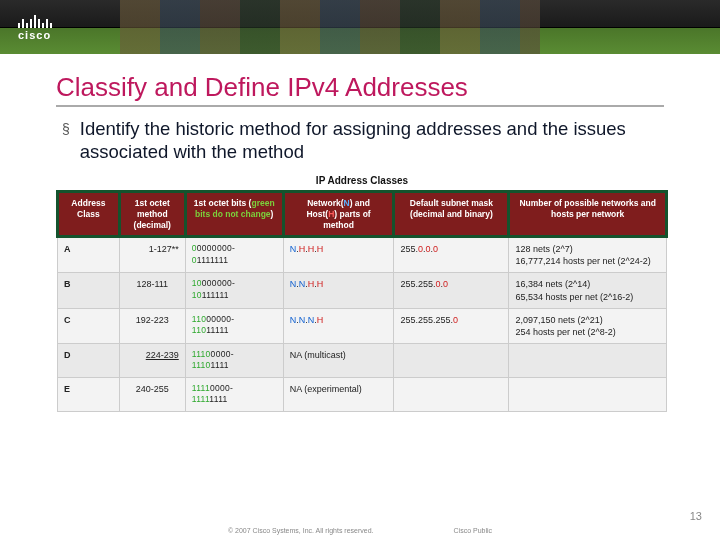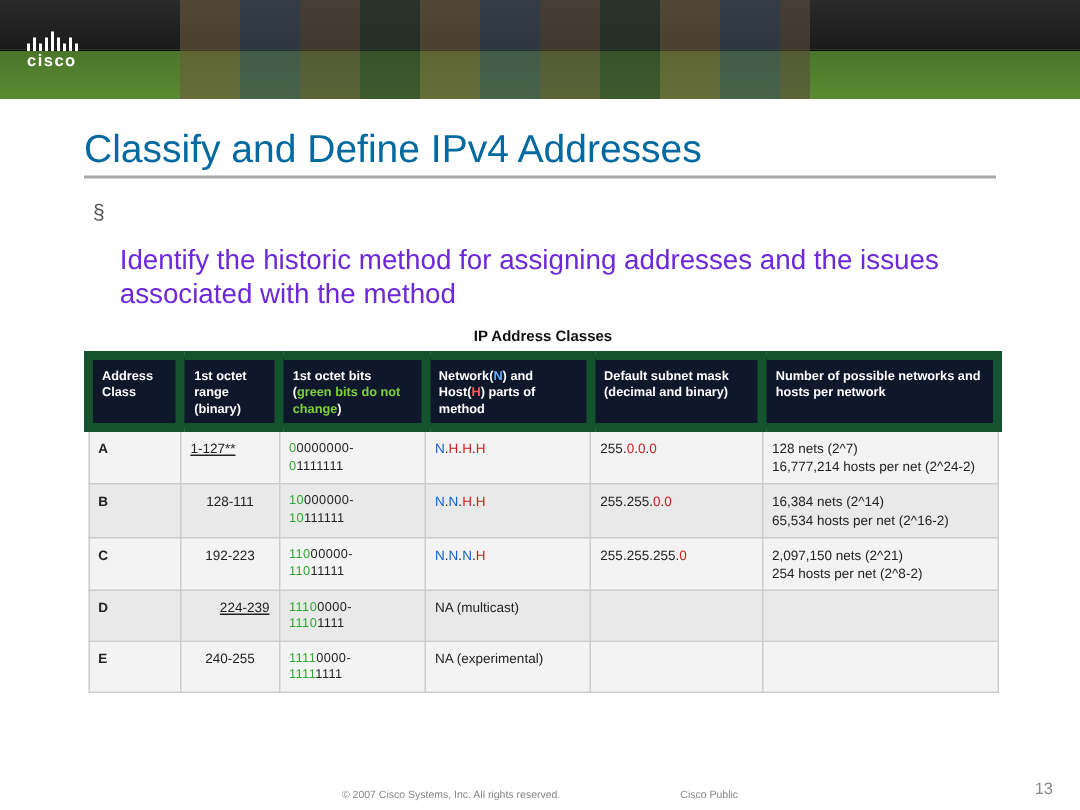--- a/index.html
+++ b/index.html
@@ -1,46 +1,46 @@
 <!DOCTYPE html>
 <html><head>
 <meta charset="utf-8">
 <style>
   * { box-sizing: border-box; margin: 0; padding: 0; }
   body { width: 720px; height: 540px; font-family: Arial, Helvetica, sans-serif; background: #fff; overflow: hidden; position: relative; }
-  .header-band { height: 66px; background: linear-gradient(to bottom, #2a2a2a 0%, #1a1a1a 50%, #4a7529 50%, #5a8c33 100%); position: relative; display: flex; align-items: center; justify-content: space-between; padding: 0 18px; }
+  .header-band { height: 54px; background: linear-gradient(to bottom, #2a2a2a 0%, #1a1a1a 50%, #4a7529 50%, #5a8c33 100%); position: relative; display: flex; align-items: center; justify-content: space-between; padding: 0 18px; }
   .header-band::before { content: ""; position: absolute; left: 0; right: 0; top: 50%; height: 1px; background: #000; }
   .header-photos { position: absolute; left: 120px; right: 180px; top: 0; bottom: 0; background: repeating-linear-gradient(90deg, #6b5a3a 0 40px, #3a4a5a 40px 80px, #5a4a3a 80px 120px, #2a3a2a 120px 160px); opacity: 0.6; }
   .cisco-logo { position: relative; z-index: 2; color: #fff; display: flex; flex-direction: column; align-items: flex-start; }
   .cisco-bars { display: flex; gap: 2px; align-items: flex-end; height: 14px; margin-bottom: 1px; }
   .cisco-bars span { width: 2px; background: #fff; }
   .cisco-bars span:nth-child(1){height:5px}.cisco-bars span:nth-child(2){height:9px}.cisco-bars span:nth-child(3){height:5px}.cisco-bars span:nth-child(4){height:9px}.cisco-bars span:nth-child(5){height:13px}.cisco-bars span:nth-child(6){height:9px}.cisco-bars span:nth-child(7){height:5px}.cisco-bars span:nth-child(8){height:9px}.cisco-bars span:nth-child(9){height:5px}
   .cisco-text { font-size: 11px; font-weight: bold; letter-spacing: 1px; }
   .academy-text { position: relative; z-index: 2; color: #fff; font-size: 13px; }
   .content { padding: 18px 56px 0 56px; }
-  .title { font-size: 26px; color: #0369a1; font-weight: 400; border-bottom: 2px solid #aaa; padding-bottom: 2px; }
+  .title { font-size: 26px; color: #be185d; font-weight: 400; border-bottom: 2px solid #aaa; padding-bottom: 2px; }
   .bullet-row { display: flex; margin: 10px 0 12px 6px; }
   .bullet-mark { font-size: 14px; color: #555; margin-right: 10px; margin-top: 4px; }
-  .bullet-text { font-size: 18.5px; color: #6d28d9; line-height: 1.25; margin-top: 32px; }
+  .bullet-text { font-size: 18.5px; color: #0f172a; line-height: 1.25; }
   .figure { margin: 0 auto; width: 612px; }
   .fig-title { text-align: center; font-size: 10px; font-weight: bold; color: #111; margin-bottom: 4px; }
   table { border-collapse: collapse; width: 100%; font-size: 9px; color: #222; }
-  th { background: #0f172a; color: #fff; font-weight: bold; text-align: left; padding: 5px 6px; vertical-align: top; border: 6px solid #14532d; font-size: 8.5px; line-height: 1.25; }
+  th { background: #7f1d1d; color: #fff; font-weight: bold; text-align: center; padding: 5px 6px; vertical-align: top; border: 3px solid #14532d; font-size: 8.5px; line-height: 1.25; }
   th .green { color: #7bd13c; }
   th .blue { color: #5bb0ff; }
   th .red { color: #ff5c5c; }
   td { background: #e9e9e9; padding: 5px 6px; border: 1px solid #ccc; vertical-align: top; line-height: 1.35; }
   tbody tr:nth-child(odd) td { background: #f3f3f3; }
   td.cls { font-weight: bold; }
   .g { color: #2da82d; }
   .r { color: #d02020; }
   .b { color: #1060d0; }
   .footnote { font-size: 8.5px; font-weight: bold; margin-top: 8px; color: #111; }
   .footer { position: absolute; bottom: 6px; left: 0; right: 0; display: flex; justify-content: center; gap: 80px; font-size: 7px; color: #888; }
-  .pagenum { position: absolute; right: 18px; bottom: 8px; font-size: 11px; color: #888; }
+  .pagenum { position: absolute; right: 18px; bottom: 18px; font-size: 11px; color: #888; }
   .col-a{width:58px}.col-b{width:62px}.col-c{width:92px}.col-d{width:104px}.col-e{width:108px}.col-f{width:148px}
   .bits-line { font-family: Liberation Sans, sans-serif; font-size: 8.5px; letter-spacing: 0.3px; }
 </style>
 </head>
 <body>
 
 <div class="header-band">
   <div class="header-photos"></div>
   <div class="cisco-logo">
     <div class="cisco-bars">
@@ -64,35 +64,35 @@
     <div class="bullet-mark">§</div>
     <div class="bullet-text">Identify the historic method for assigning addresses and the issues associated with the method</div>
   </div>
 
   <div class="figure">
     <div class="fig-title">IP Address Classes</div>
     <table>
       <thead>
         <tr>
           <th class="col-a">Address Class</th>
-          <th class="col-b">1st octet range (binary)</th>
+          <th class="col-b">1st octet method (decimal)</th>
           <th class="col-c">
             <span>1st octet bits (</span><span class="green">green bits do not change</span><span>)</span>
           </th>
           <th class="col-d">
             <span>Network(</span><span class="blue">N</span><span>) and Host(</span><span class="red">H</span><span>) parts of method</span>
           </th>
           <th class="col-e">Default subnet mask (decimal and binary)</th>
           <th class="col-f">Number of possible networks and hosts per network</th>
         </tr>
       </thead>
       <tbody id="tbody">
           <tr>
             <td class="cls">A</td>
-            <td style="text-align: left; text-decoration: underline;">1-127**</td>
+            <td style="text-align: right;">1-127**</td>
             <td>
               <div class="bits-line"><span class="g">0</span>0000000-</div>
               <div class="bits-line"><span class="g">0</span>1111111</div>
             </td>
             <td><span class="b">N</span>.<span class="r">H</span>.<span class="r">H</span>.<span class="r">H</span></td>
             <td><span>255</span>.<span class="r">0</span>.<span class="r">0</span>.<span class="r">0</span></td>
             <td style="white-space: pre-line;">128 nets (2^7)
 16,777,214 hosts per net (2^24-2)</td>
           </tr>
           <tr>

